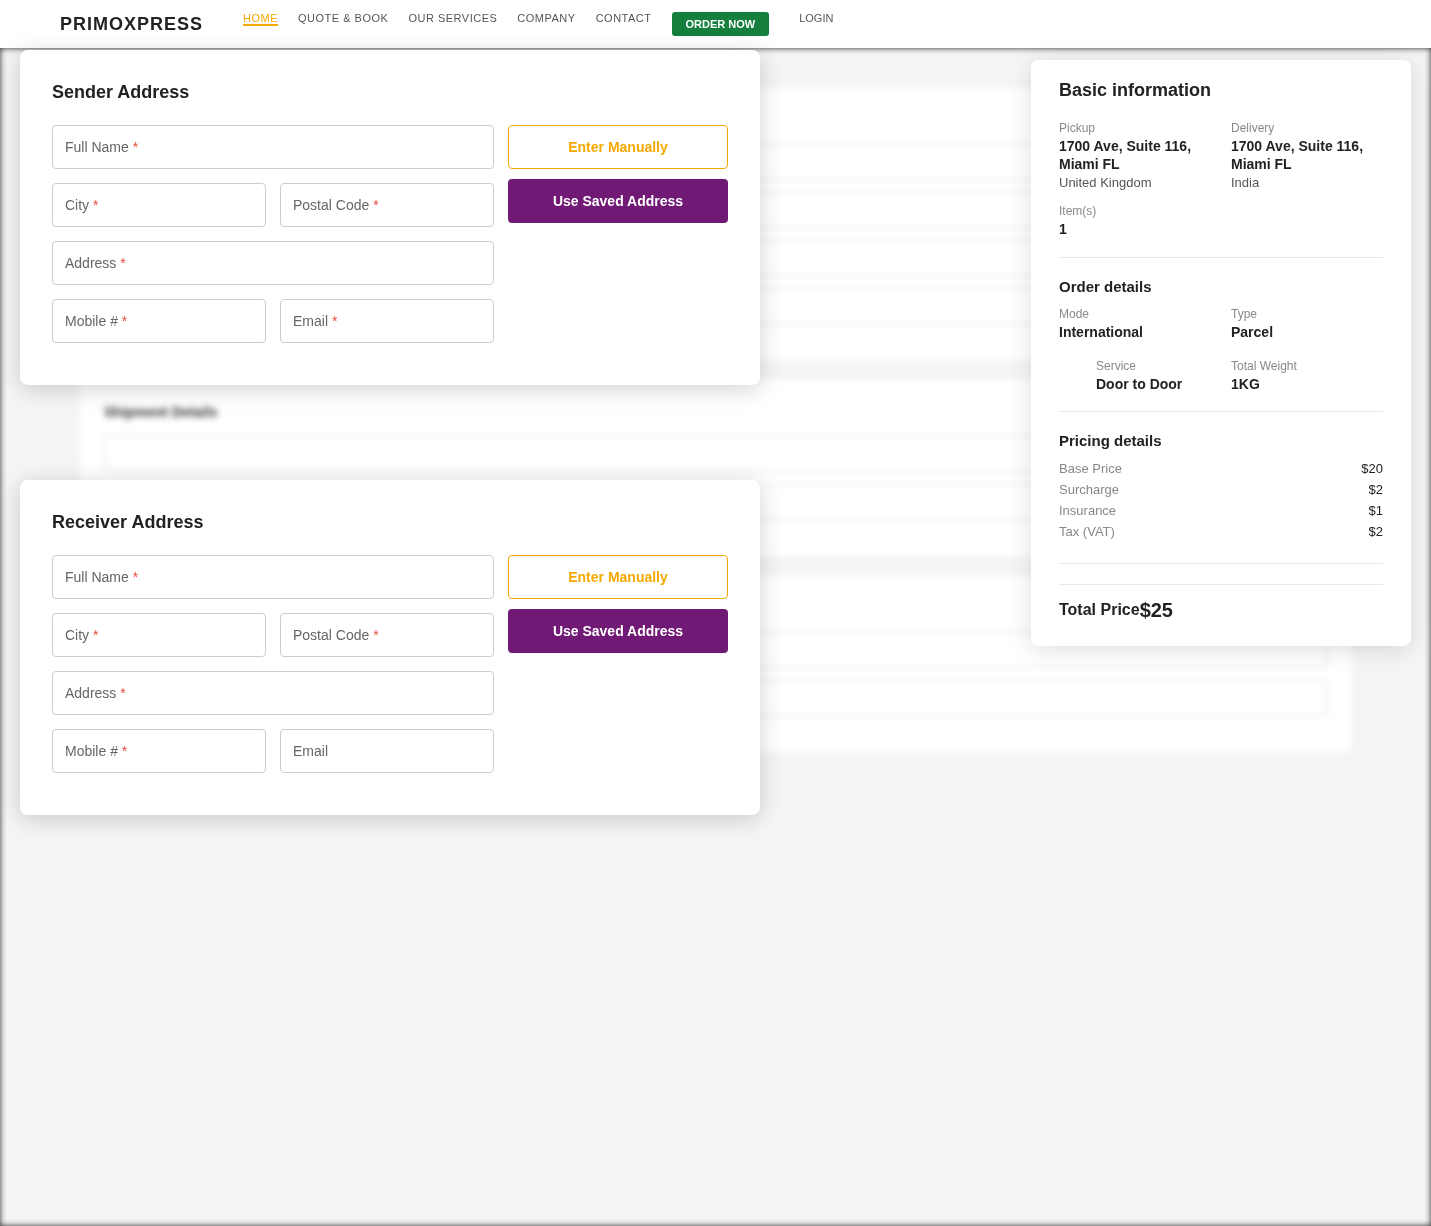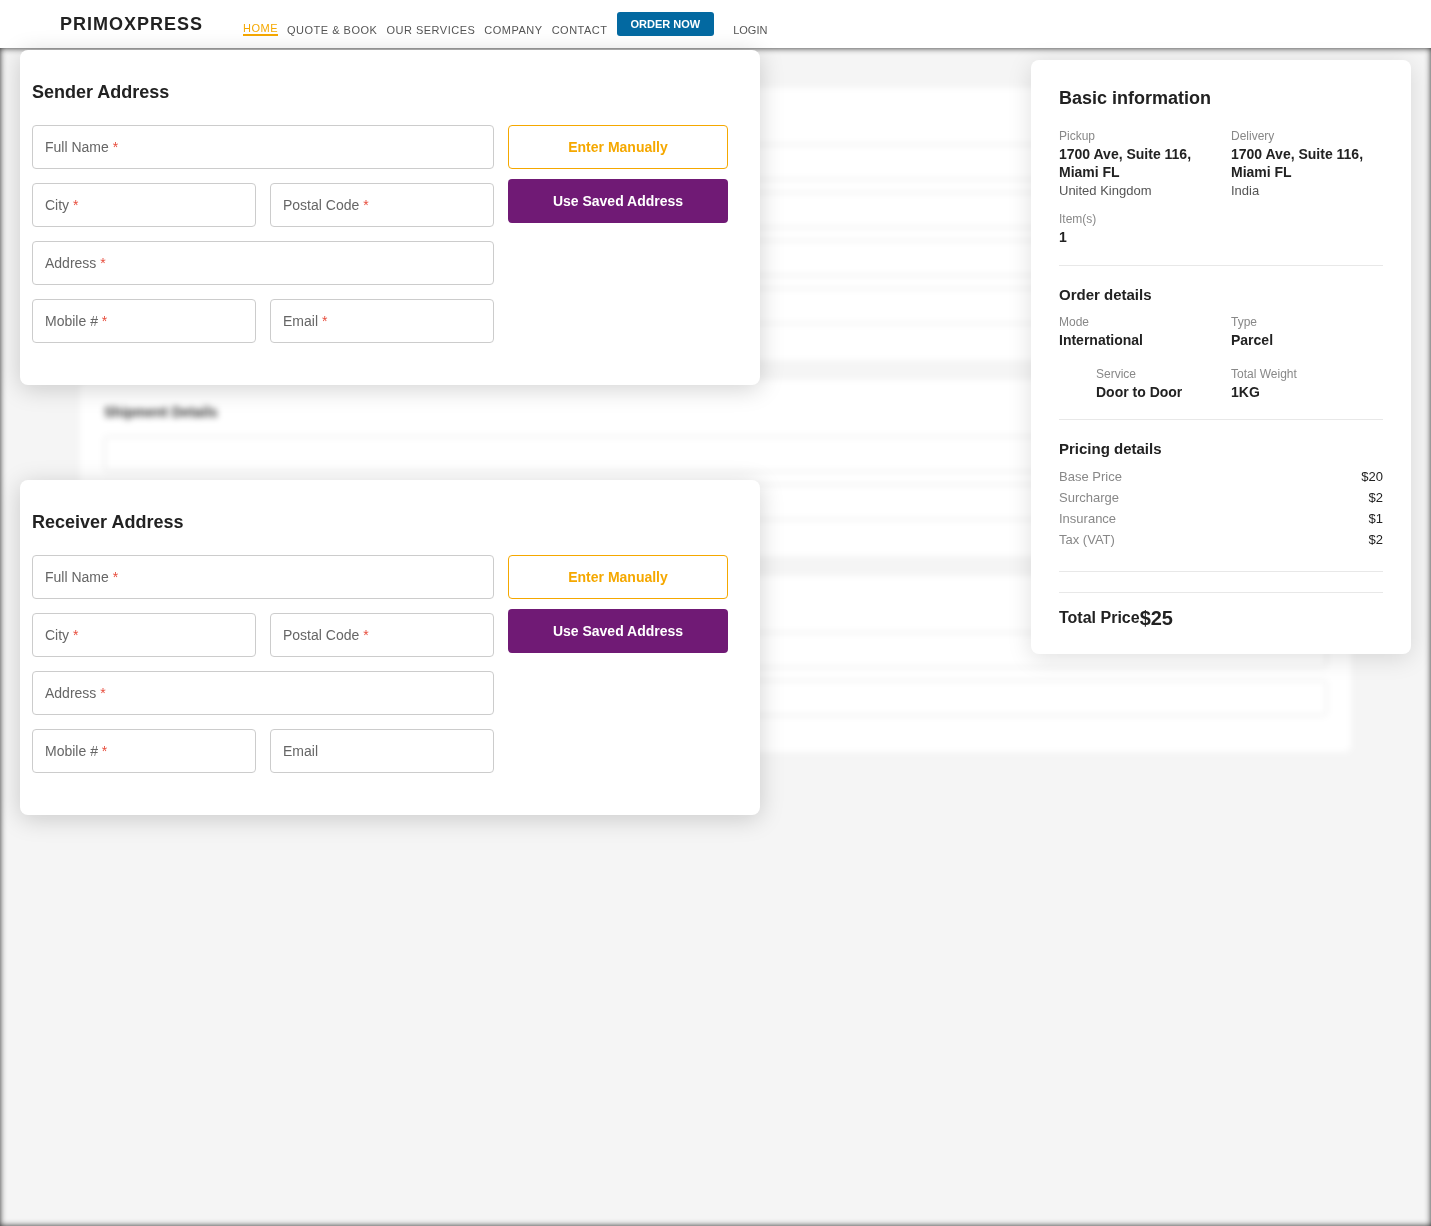--- a/index.html
+++ b/index.html
@@ -25,34 +25,34 @@
     .navbar-logo {
       font-size: 18px;
       font-weight: bold;
       color: #f5a800;
       letter-spacing: 1px;
       margin-right: 40px;
     }
     .navbar-logo span { color: #222; }
     .nav-links {
       display: flex;
-      gap: 9px;
-      align-items: flex-end;
+      gap: 20px;
+      align-items: flex-start;
       flex: 1;
     }
     .nav-link {
       font-size: 11px;
       color: #555;
       text-transform: uppercase;
       letter-spacing: 0.5px;
       text-decoration: none;
     }
     .nav-link.active { color: #f5a800; border-bottom: 2px solid #f5a800; }
     .nav-btn-order {
-      background: #0369a1;
+      background: #15803d;
       color: #fff;
       border: none;
       padding: 6px 14px;
       font-size: 11px;
       border-radius: 3px;
       cursor: pointer;
       font-weight: bold;
       text-transform: uppercase;
     }
     .nav-btn-login {
@@ -99,21 +99,21 @@
       height: 36px;
       background: #fff;
       flex: 1;
     }
 
     
     .card {
       background: #fff;
       border-radius: 8px;
       box-shadow: 0 4px 24px rgba(0,0,0,0.18);
-      padding: 32px 32px 28px 12px;
+      padding: 32px 32px 28px 32px;
       width: 740px;
     }
 
     .sender-card {
       position: absolute;
       top: 50px;
       left: 20px;
       z-index: 10;
     }
 
@@ -207,21 +207,21 @@
 
     
     .info-panel {
       position: absolute;
       top: 60px;
       right: 20px;
       width: 380px;
       background: #fff;
       border-radius: 8px;
       box-shadow: 0 4px 24px rgba(0,0,0,0.13);
-      padding: 28px 28px 24px 28px;
+      padding: 20px 28px 24px 28px;
       z-index: 20;
     }
 
     .info-panel-title {
       font-size: 18px;
       font-weight: bold;
       color: #222;
       margin-bottom: 20px;
     }
 

